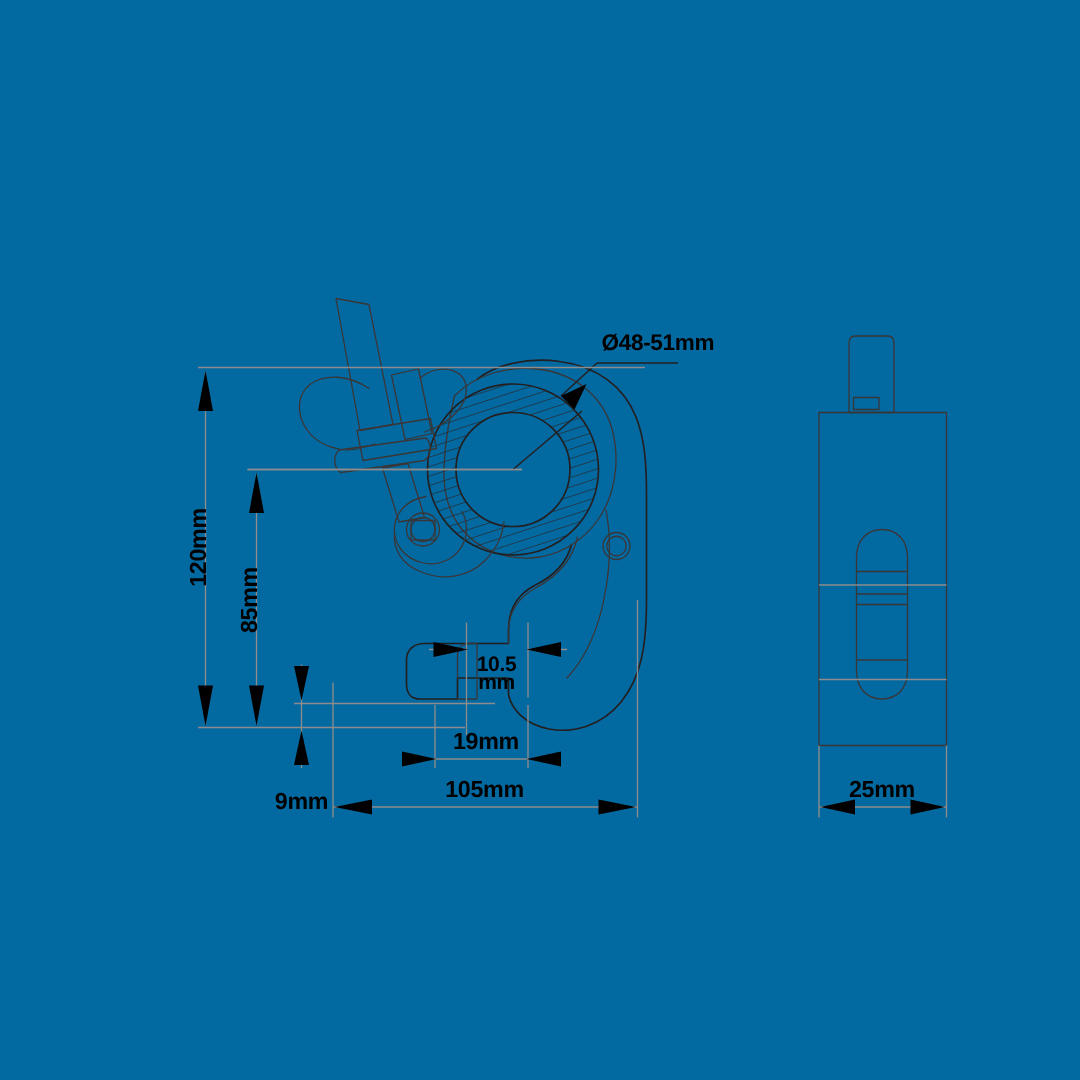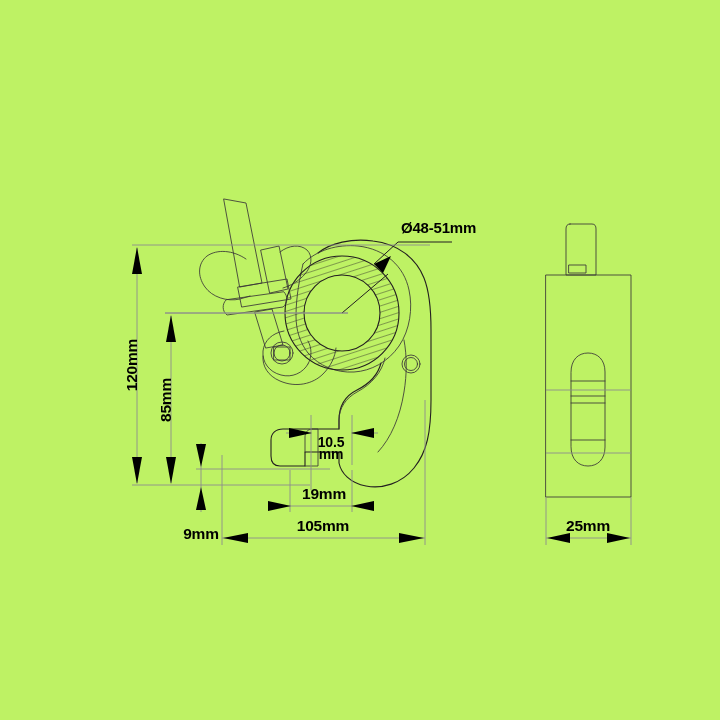--- a/index.html
+++ b/index.html
@@ -8,21 +8,21 @@
     padding: 0;
     background: #ffffff;
   }
   body {
     font-family: "Liberation Sans", sans-serif;
   }
   #drawing-root {
     position: relative;
     width: 720px;
     height: 720px;
-    background: #bef264;
+    background: #0369a1;
     overflow: hidden;
   }
   #drawing-svg {
     position: absolute;
     left: 0;
     top: 0;
     width: 720px;
     height: 720px;
     display: block;
   }

